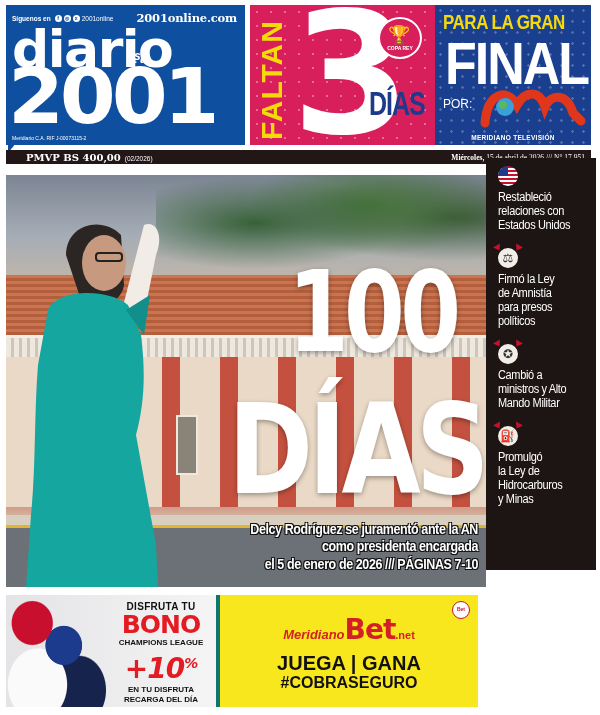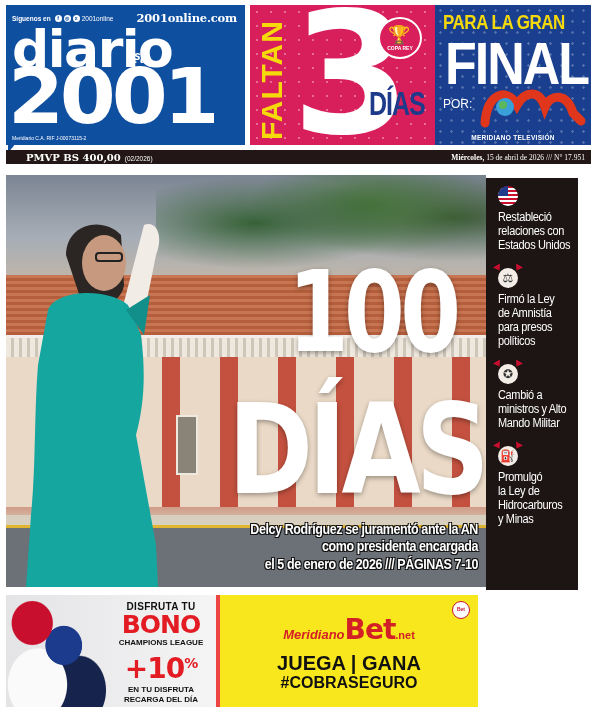--- a/index.html
+++ b/index.html
@@ -53,47 +53,47 @@
   .facade { position: absolute; left: 0; top: 182px; width: 480px; height: 150px; background: repeating-linear-gradient(90deg, #ead9c6 0 40px, #c4513f 40px 58px); }
   .door { position: absolute; left: 170px; top: 240px; width: 22px; height: 60px; background: #8a8377; border: 2px solid #efe8de; }
   .street { position: absolute; left: 0; top: 340px; width: 480px; height: 72px; background: linear-gradient(180deg, #d8cfbf 0 10px, #e2b530 10px 13px, #6c7077 13px); }
   .person { position: absolute; left: 20px; top: 40px; width: 145px; height: 372px; }
   .hero-100 { position: absolute; left: 282px; top: 82px; color: #fff; font-family: "DejaVu Sans", sans-serif; font-weight: bold; font-size: 112px; line-height: 110px; letter-spacing: -6px; transform: scaleX(0.78); transform-origin: left top; text-shadow: 0 2px 6px rgba(0,0,0,.35); }
   .hero-dias { position: absolute; left: 222px; top: 215px; color: #fff; font-family: "DejaVu Sans", sans-serif; font-weight: bold; font-size: 125px; line-height: 120px; letter-spacing: -6px; transform: scaleX(0.82); transform-origin: left top; text-shadow: 0 2px 6px rgba(0,0,0,.35); }
   .caption { position: absolute; right: 8px; top: 348px; text-align: right; color: #fff; font-weight: bold; font-size: 12.5px; line-height: 16px; letter-spacing: -0.4px;
     text-shadow: -1px -1px 0 #111, 1px -1px 0 #111, -1px 1px 0 #111, 1px 1px 0 #111; transform: scaleY(1.1); }
 
   
-  .sidebar { position: absolute; left: 486px; top: 178px; width: 92px; height: 412px; background: #1d1414; color: #fff; padding: 8px 0 0 12px; }
+  .sidebar { position: absolute; left: 486px; top: 158px; width: 110px; height: 412px; background: #1d1414; color: #fff; padding: 8px 0 0 12px; }
   .sb-item { margin-bottom: 16px; }
   .sb-icon { width: 20px; height: 20px; border-radius: 50%; background: #f2ede6; position: relative; display: flex; align-items: center; justify-content: center; font-size: 12px; color: #333; margin-bottom: 4px; }
   .sb-icon::before { content: ""; position: absolute; top: -3px; left: -4px; border-left: 4px solid transparent; border-right: 4px solid transparent; border-top: 6px solid #c8102e; transform: rotate(-30deg); }
   .sb-icon::after { content: ""; position: absolute; top: -3px; right: -4px; border-left: 4px solid transparent; border-right: 4px solid transparent; border-top: 6px solid #c8102e; transform: rotate(30deg); }
   .flag { background: repeating-linear-gradient(180deg, #c8102e 0 2px, #fff 2px 4px); overflow: hidden; }
   .flag span { position: absolute; left: 0; top: 0; width: 10px; height: 10px; background: #1f3a8a; }
   .sb-text { font-family: "Liberation Sans", sans-serif; font-size: 12.5px; line-height: 14px; letter-spacing: -0.4px; transform: scaleX(0.88); transform-origin: left; white-space: pre-line; width: 105px; }
 
   
   .ads { position: absolute; left: 6px; top: 595px; width: 472px; height: 112px; display: flex; }
   .ad-bono { position: relative; width: 210px; height: 112px; background: linear-gradient(90deg, #e4e4e6, #f4f4f5); overflow: hidden; }
   .players { position: absolute; left: 0; top: 0; width: 105px; height: 112px;
     background: radial-gradient(ellipse at 25% 25%, #c8102e 0 18%, transparent 19%), radial-gradient(ellipse at 55% 45%, #1d3b8c 0 22%, transparent 23%), radial-gradient(ellipse at 30% 80%, #fafafa 0 28%, transparent 29%), radial-gradient(ellipse at 70% 85%, #16234d 0 25%, transparent 26%); }
   .bono-txt { position: absolute; left: 100px; top: 6px; width: 110px; text-align: center; }
   .bono-a { font-weight: bold; font-size: 10px; color: #111; letter-spacing: .3px; }
   .bono-b { font-family: "DejaVu Sans", sans-serif; font-weight: bold; font-size: 25px; color: #e31b23; line-height: 26px; letter-spacing: -1px; }
   .bono-c { font-weight: bold; font-size: 8px; color: #111; }
-  .bono-d { font-family: "DejaVu Sans", sans-serif; font-weight: bold; font-size: 28px; color: #e31b23; line-height: 32px; letter-spacing: -1px; }
+  .bono-d { font-family: "DejaVu Sans", sans-serif; font-weight: bold; font-size: 28px; color: #e31b23; line-height: 32px; letter-spacing: -1px; font-style: italic; }
   .bono-d sup { font-size: 14px; }
   .bono-e { font-weight: bold; font-size: 8px; color: #111; line-height: 10px; }
   .ad-gool { position: relative; width: 200px; height: 112px; background: #f2f2f3; text-align: center; padding-top: 10px; }
   .gool-a { font-weight: bold; font-size: 25px; letter-spacing: -1px; color: #111; transform: scaleY(1.25); display: inline-block; }
   .gool-a span { color: #e31b23; }
   .gool-box { margin: 10px auto 0; width: 180px; border: 2px solid #e31b23; border-radius: 4px; color: #e31b23; font-weight: bold; font-size: 17px; letter-spacing: -0.6px; padding: 3px 0 8px; transform: scaleY(1.1); }
   .gool-btn { display: inline-block; margin-top: -8px; background: #f6d31a; border: 1.5px solid #b21a1a; color: #b21a1a; font-weight: bold; font-style: italic; font-size: 9px; border-radius: 10px; padding: 1px 10px; position: relative; top: -6px; }
-  .ad-bet { position: relative; flex: 1; background: #f8e71c; text-align: center; padding-top: 18px; border-left: 4px solid #ef4444; }
+  .ad-bet { position: relative; flex: 1; background: #f8e71c; text-align: center; padding-top: 18px; border-left: 4px solid #0f766e; }
   .bet-badge { position: absolute; right: 8px; top: 6px; width: 18px; height: 18px; border-radius: 50%; background: #fff; border: 1.5px solid #c8102e; color: #c8102e; font-size: 5px; font-weight: bold; line-height: 15px; }
   .bet-logo { font-weight: bold; color: #d31f26; }
   .bet-logo .m { font-size: 13px; font-style: italic; }
   .bet-logo .b { font-family: "DejaVu Sans", sans-serif; font-size: 28px; letter-spacing: -1px; }
   .bet-logo .n { font-size: 11px; color: #d31f26; }
   .bet-a { font-weight: bold; font-size: 20px; color: #111; margin-top: 6px; line-height: 22px; }
   .bet-b { font-weight: bold; font-size: 16px; color: #111; line-height: 18px; }
 </style>
 </head>
 <body>

